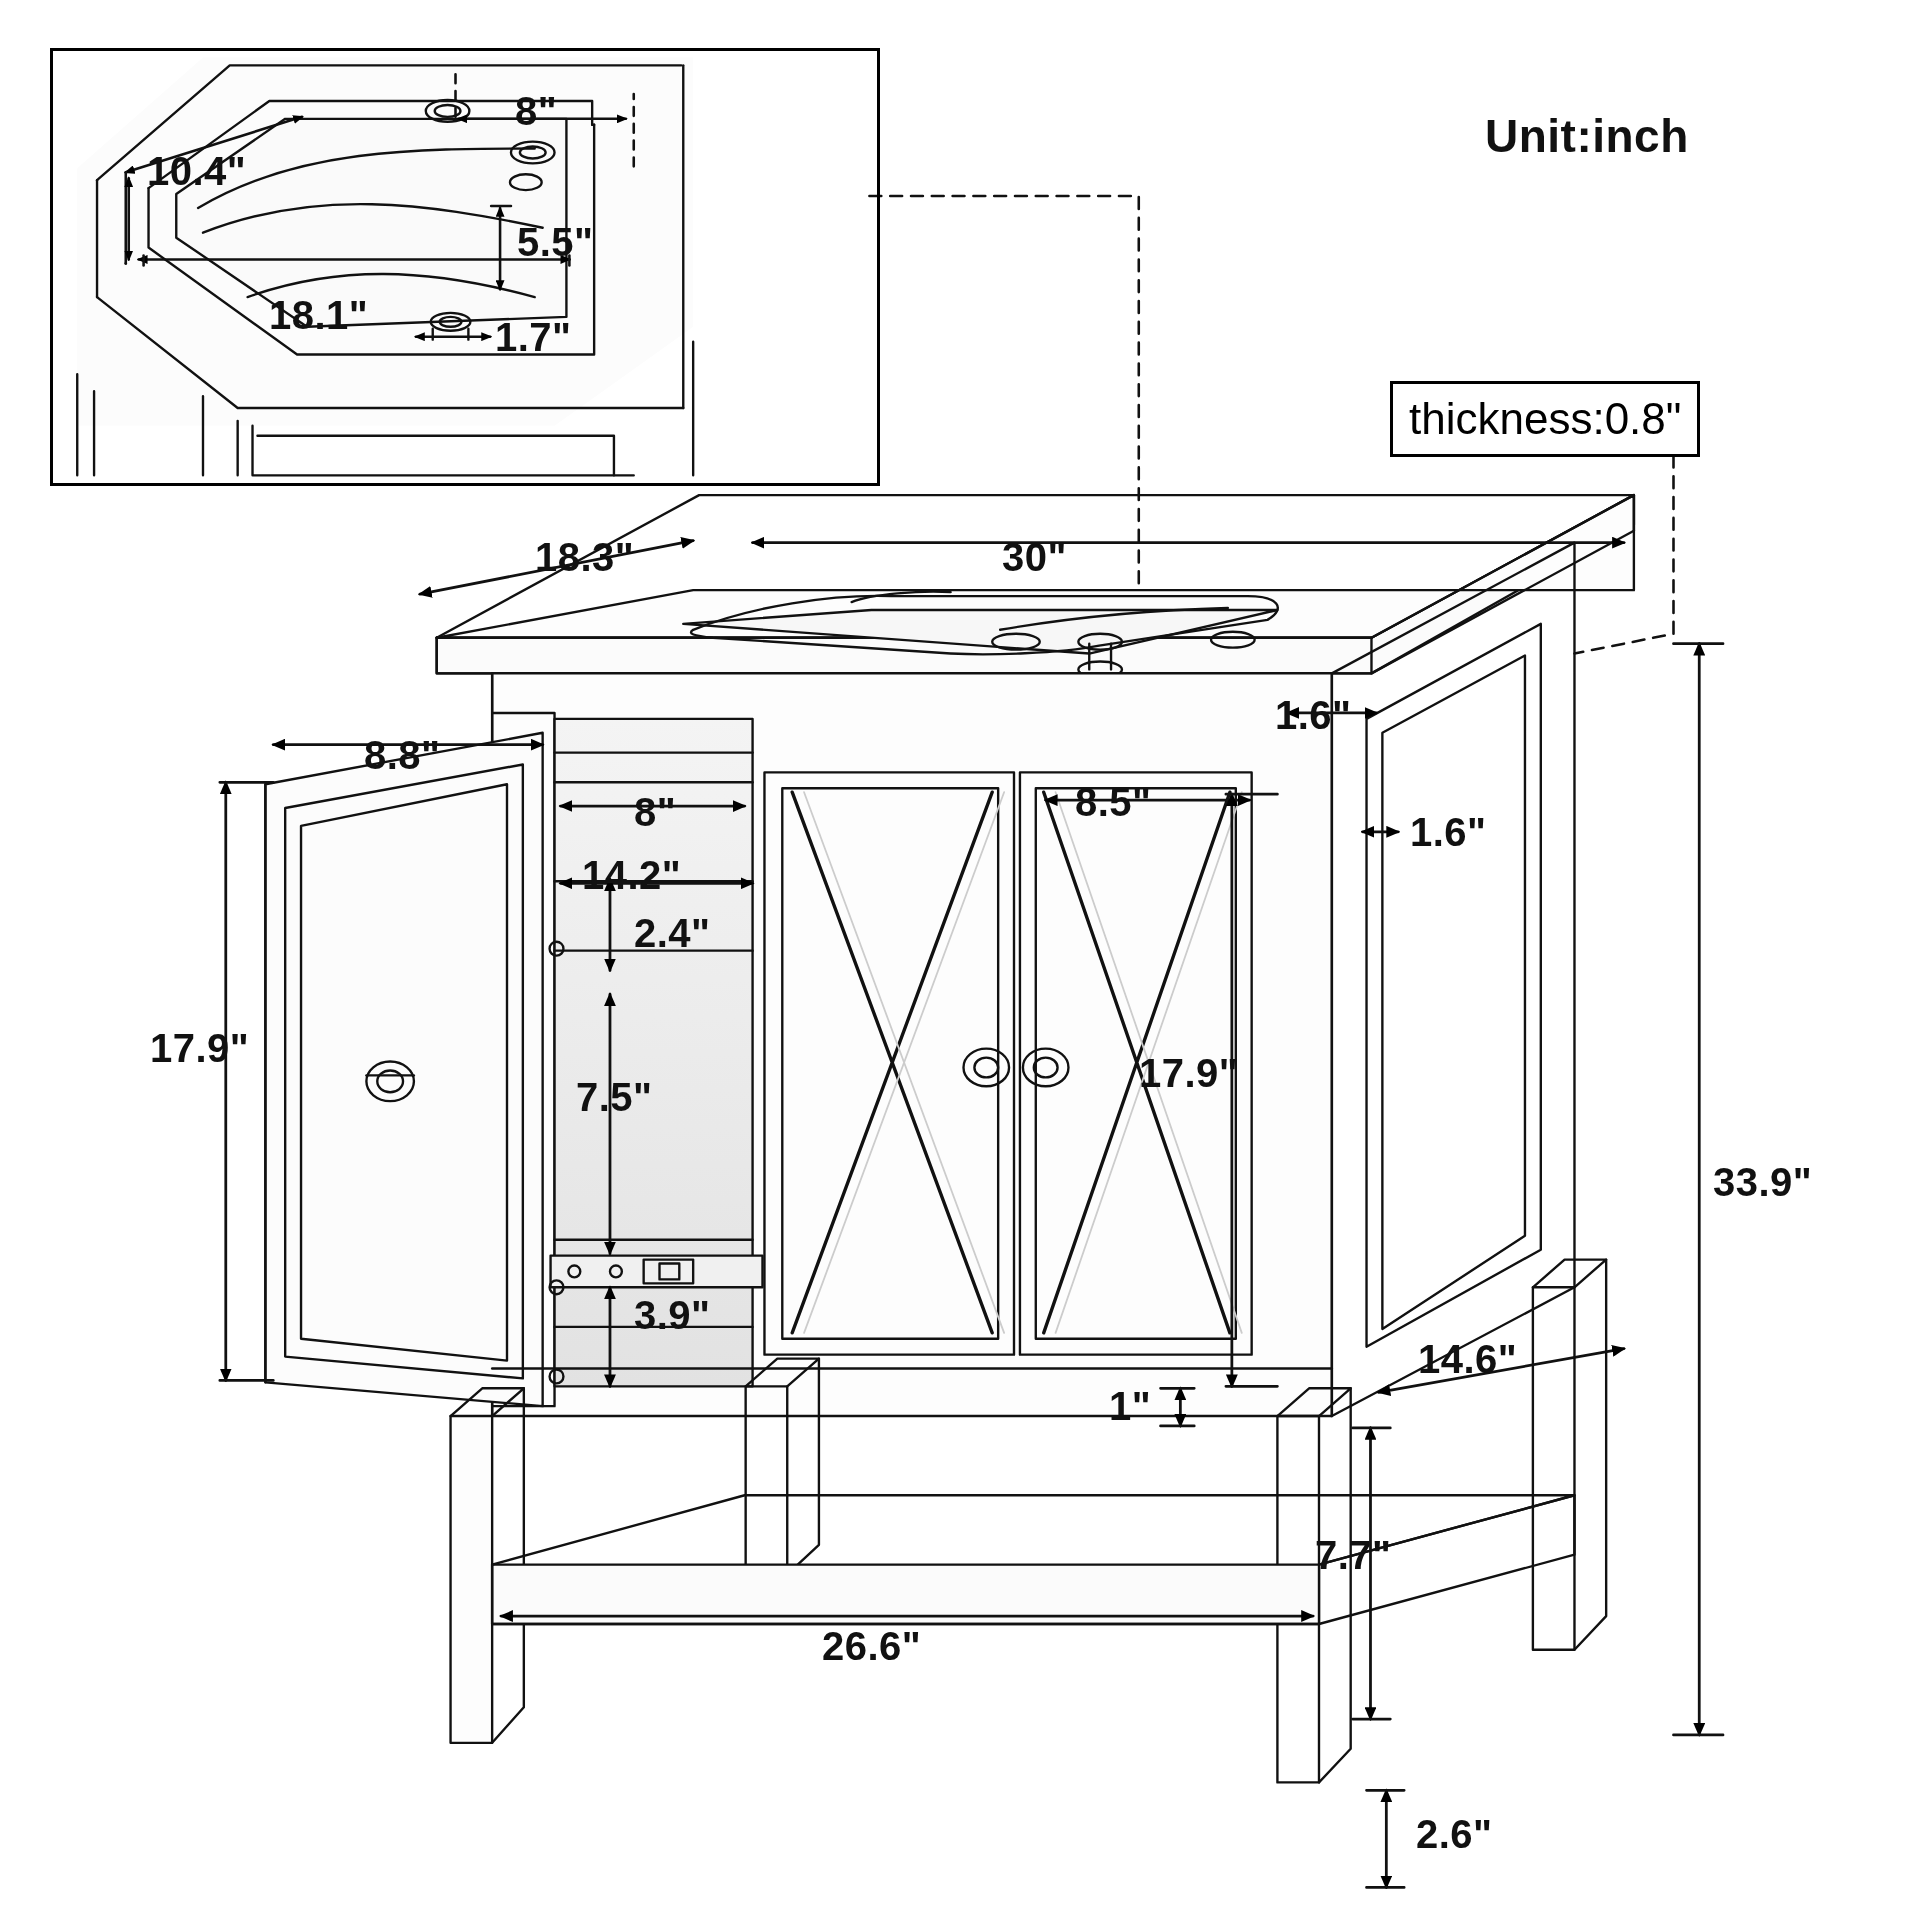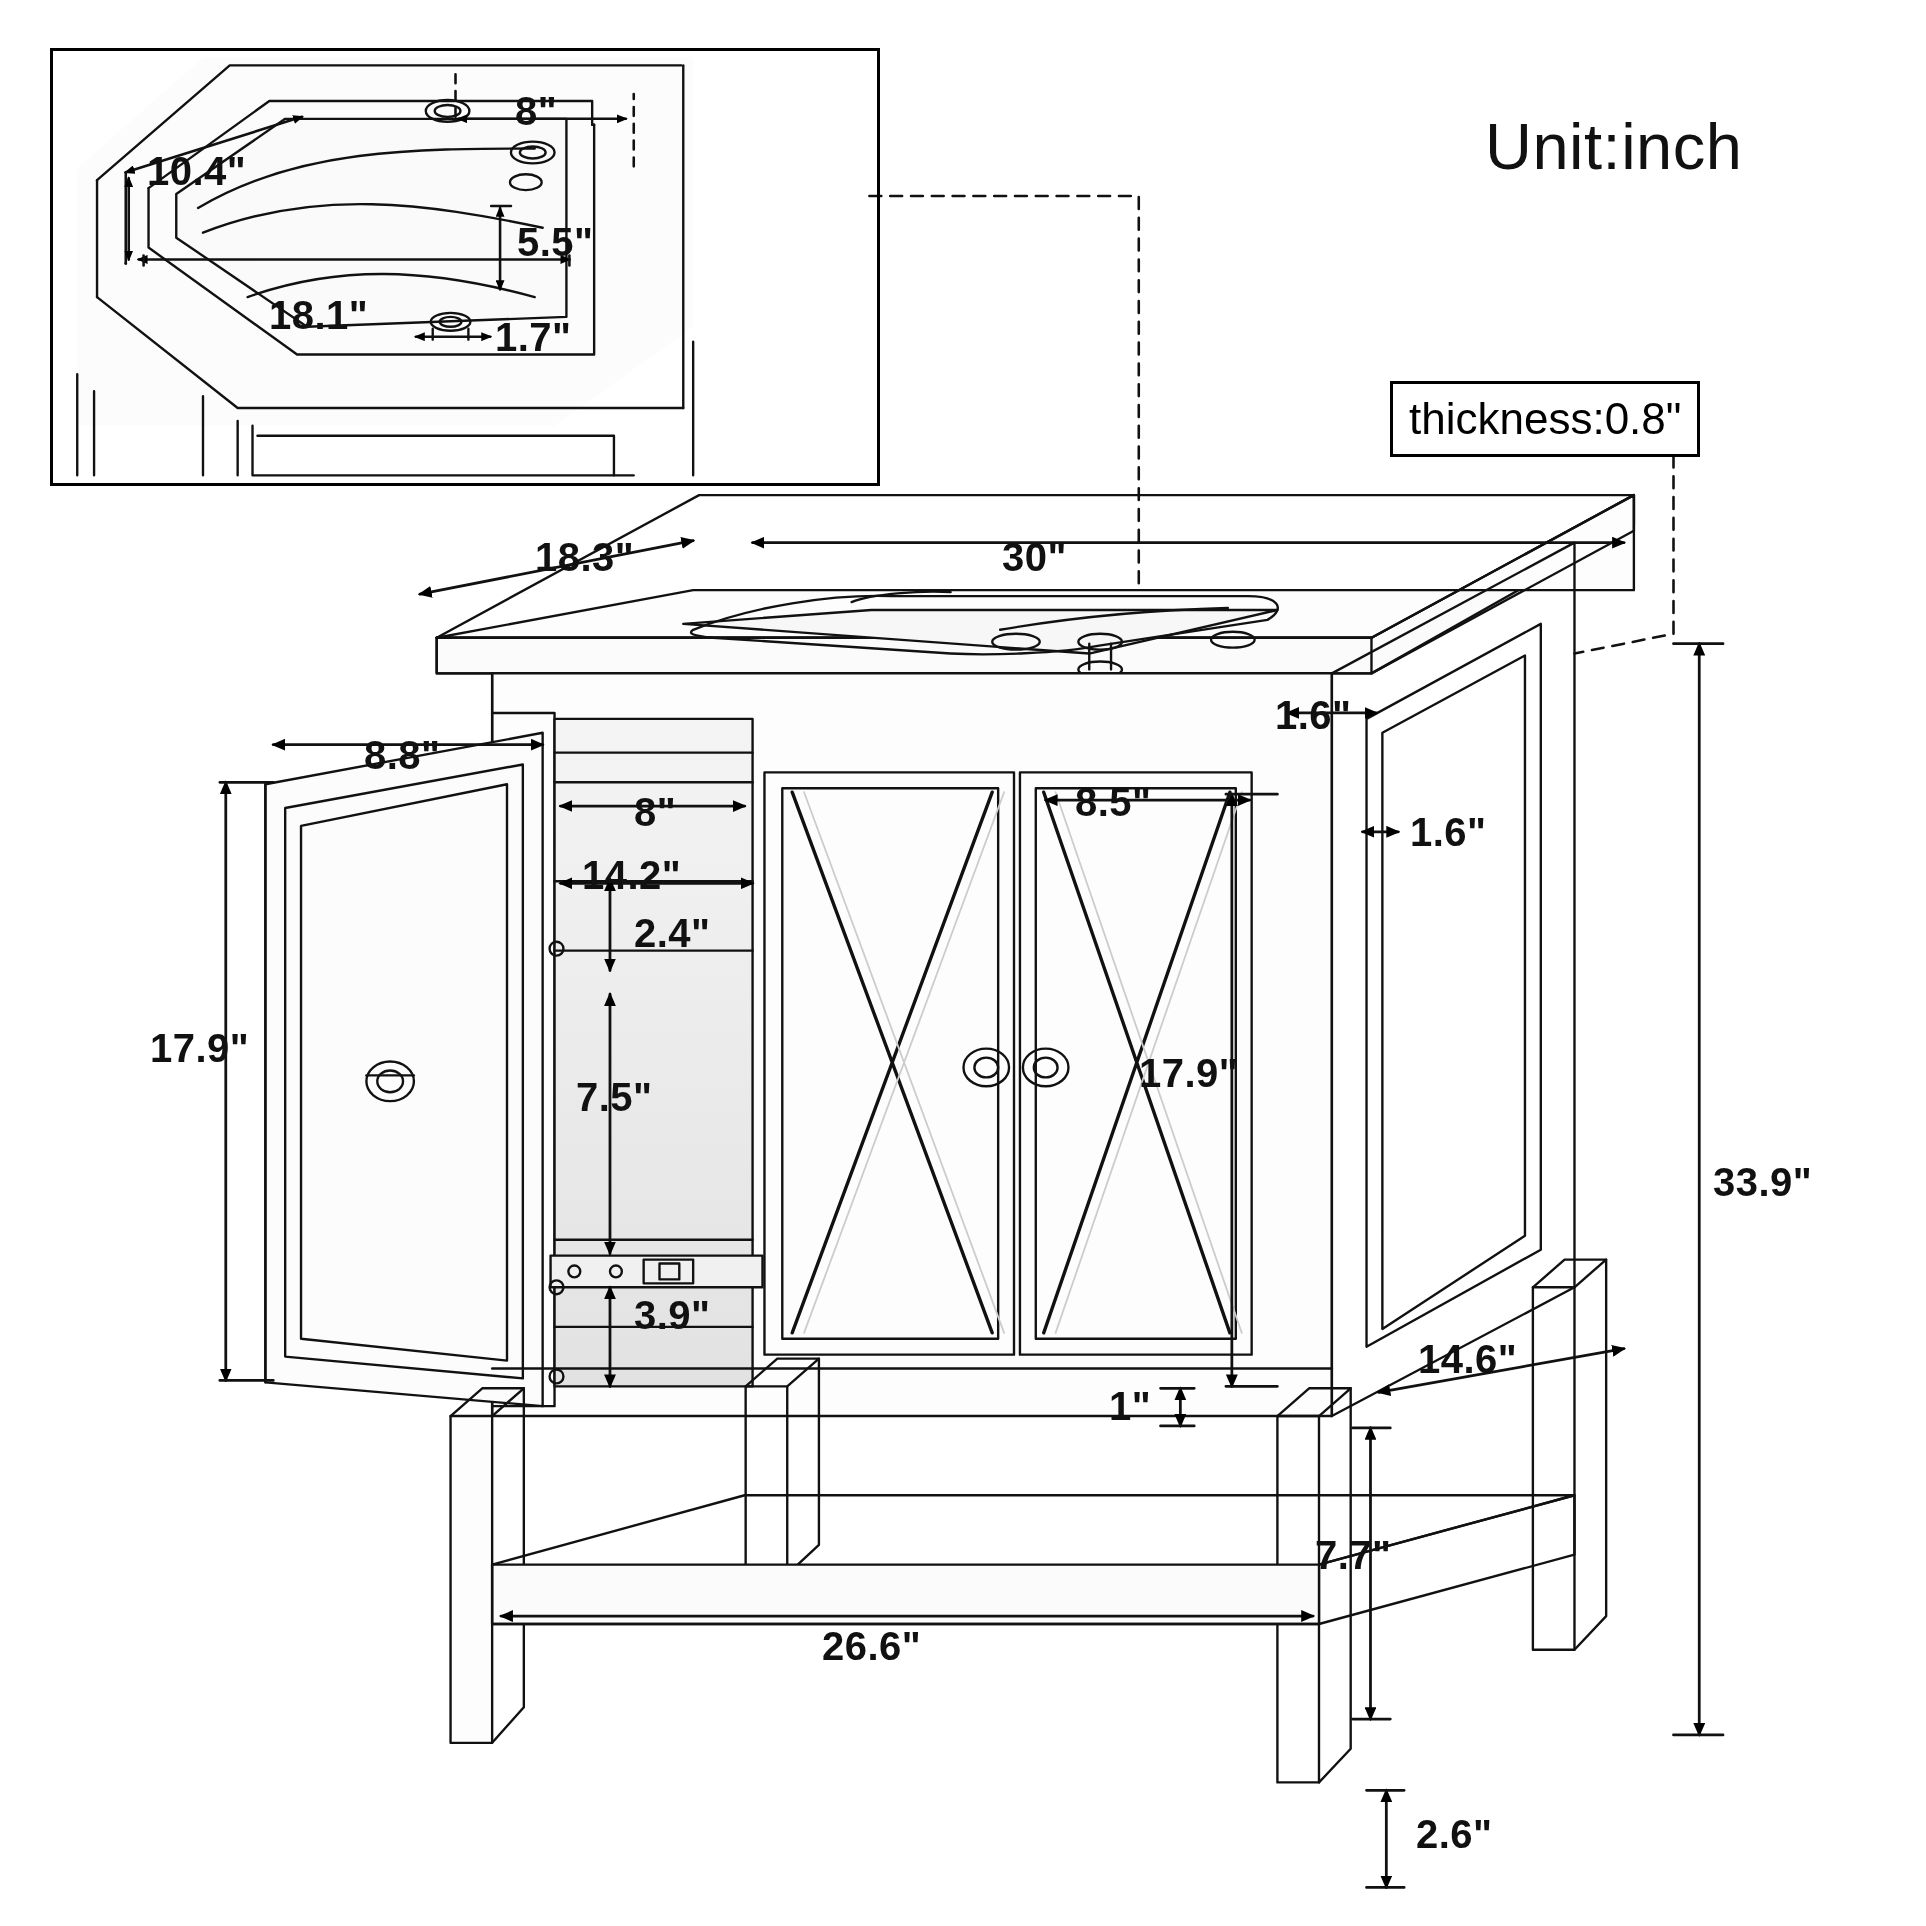--- a/index.html
+++ b/index.html
@@ -1,21 +1,21 @@
 <!DOCTYPE html>
 <html><head>
 <meta charset="utf-8">
 <style>
   html,body{margin:0;padding:0;background:#ffffff;}
   body{width:1927px;height:1927px;position:relative;font-family:"Liberation Sans",sans-serif;color:#000;}
   .stage{position:absolute;inset:0;}
   svg.diagram{position:absolute;left:0;top:0;width:1927px;height:1927px;}
   .lbl{position:absolute;font-family:"Liberation Sans",sans-serif;color:#111;white-space:nowrap;}
   .dim{font-size:40px;font-weight:700;letter-spacing:0.5px;}
-  .unit-title{font-size:65px;font-weight:400;letter-spacing:0.5px;text-align:center;}
+  .unit-title{font-size:46px;font-weight:700;letter-spacing:0.5px;text-align:center;}
   .thick-box{position:absolute;border:3px solid #000;background:#fff;padding:10px 16px;font-size:44px;font-weight:400;}
   .inset-frame{position:absolute;border:3px solid #000;background:#fff;overflow:hidden;}
 </style>
 </head>
 <body>
 
 <div class="stage">
 
 <svg class="diagram" viewBox="0 0 1946 1946">
   <defs>

